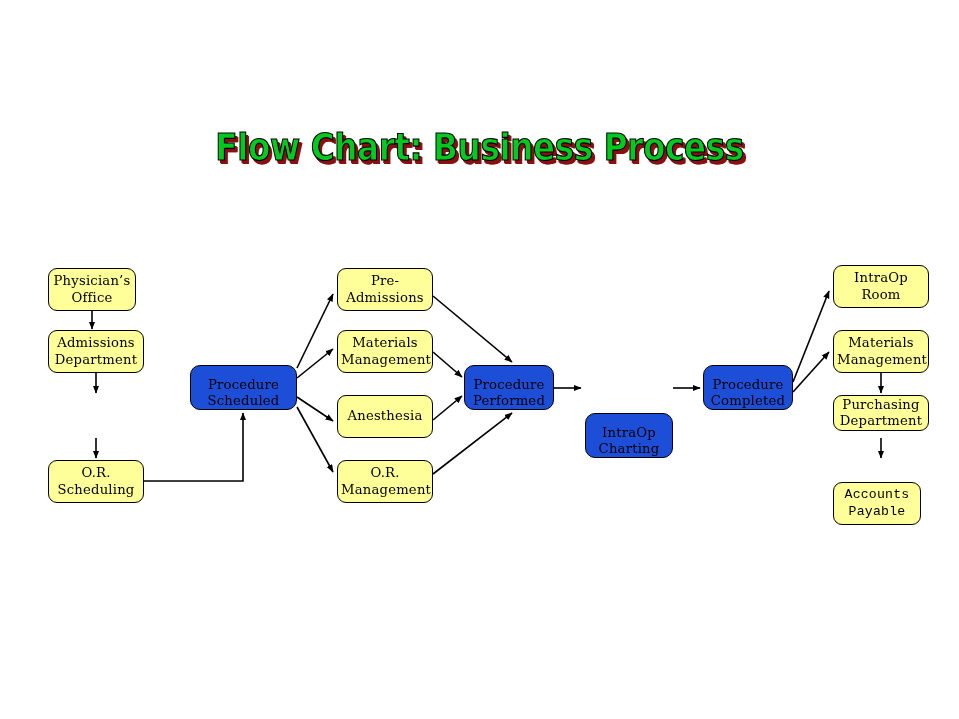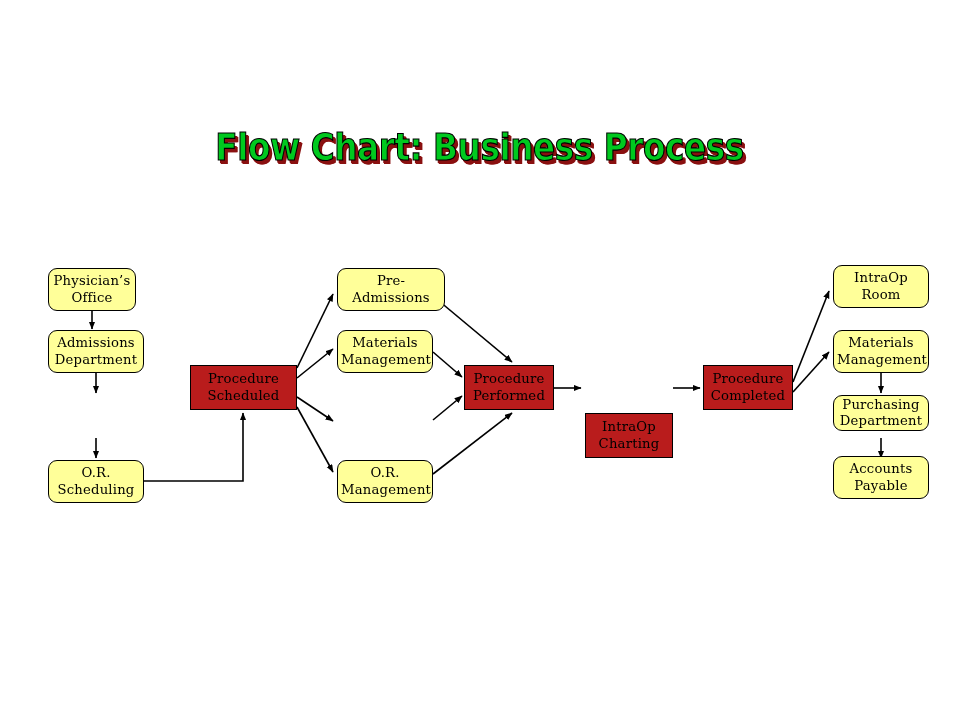--- a/index.html
+++ b/index.html
@@ -70,22 +70,23 @@
     color: #000000;
     padding: 0 3px;
     white-space: pre-line;
     letter-spacing: 0.2px;
   }
   .node.yellow {
     background: #ffff99;
     border-radius: 9px;
   }
   .node.green {
-    background: #b91c1c;
-    border-radius: 0;
+    background: #1d4ed8;
+    border-radius: 10px;
+    align-items: flex-end;
   }
   .node .lbl {
     display: block;
     width: 100%;
   }
 </style>
 </head>
 <body>
 
 <div id="canvas">
@@ -138,27 +139,30 @@
   <div class="node yellow" style="left:48px;  top:460px; width:96px;  height:43px;">
     <span class="lbl">O.R.
 Scheduling</span>
   </div>
 
   <div class="node green" style="left:190px; top:365px; width:107px; height:45px;">
     <span class="lbl">Procedure
 Scheduled</span>
   </div>
 
-  <div class="node yellow" style="left:337px; top:268px; width:108px;  height:43px;">
+  <div class="node yellow" style="left:337px; top:268px; width:96px;  height:43px;">
     <span class="lbl">Pre-
 Admissions</span>
   </div>
   <div class="node yellow" style="left:337px; top:330px; width:96px;  height:43px;">
     <span class="lbl">Materials
 Management</span>
+  </div>
+  <div class="node yellow" style="left:337px; top:395px; width:96px;  height:43px;">
+    <span class="lbl">Anesthesia</span>
   </div>
   <div class="node yellow" style="left:337px; top:460px; width:96px;  height:43px;">
     <span class="lbl">O.R.
 Management</span>
   </div>
 
   <div class="node green" style="left:464px; top:365px; width:90px;  height:45px;">
     <span class="lbl">Procedure
 Performed</span>
   </div>
@@ -176,18 +180,18 @@
 Room</span>
   </div>
   <div class="node yellow" style="left:833px; top:330px; width:96px;  height:43px;">
     <span class="lbl">Materials
 Management</span>
   </div>
   <div class="node yellow" style="left:833px; top:395px; width:96px;  height:36px;">
     <span class="lbl">Purchasing
 Department</span>
   </div>
-  <div class="node yellow" style="left:833px; top:456px; width:96px;  height:43px;">
+  <div class="node yellow" style="left:833px; top:482px; width:88px;  height:43px;font-family:Liberation Mono, monospace;">
     <span class="lbl">Accounts
 Payable</span>
   </div>
 
 </div>
 
 </body></html>

